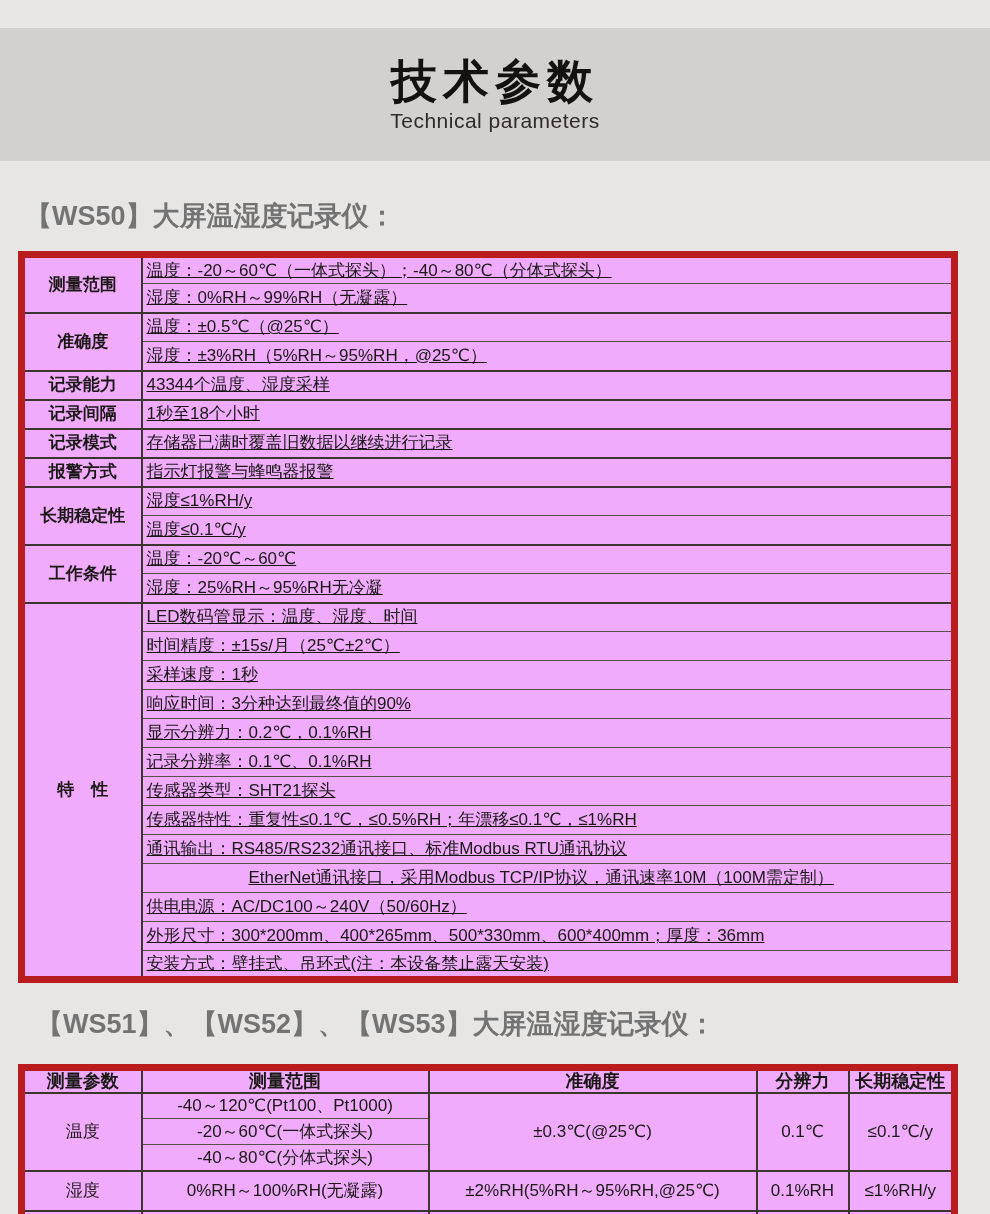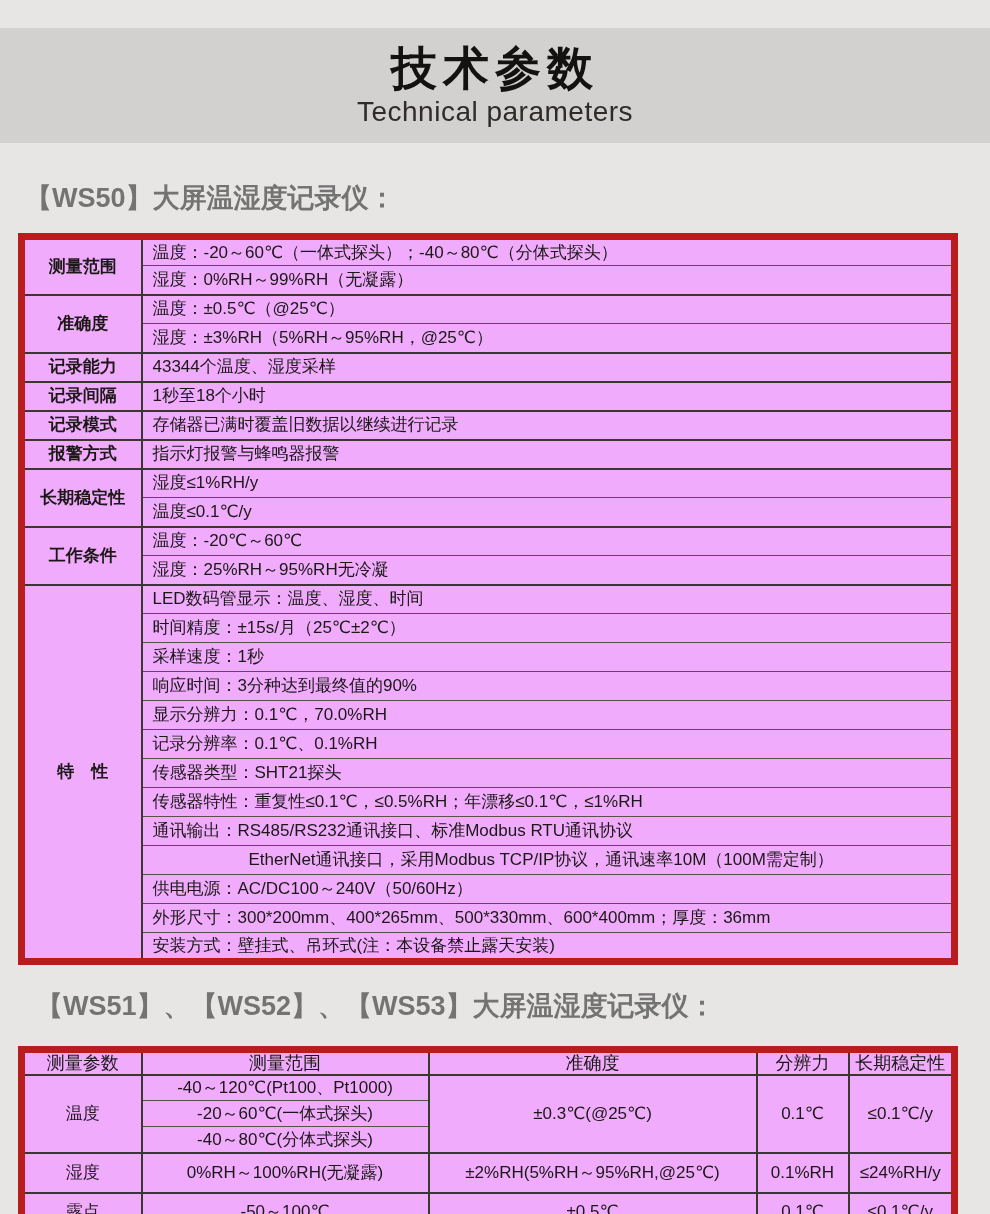--- a/index.html
+++ b/index.html
@@ -6,31 +6,31 @@
   html, body {
     width: 990px; height: 1214px;
     background: #e8e6e4;
     font-family: "Liberation Sans", "DejaVu Sans", sans-serif;
     color: #1b1816;
     overflow: hidden;
   }
   
   .band {
     margin-top: 28px;
-    height: 115px;
+    height: 133px;
     background: #d3d1d0;
     display: flex; flex-direction: column;
     align-items: center; justify-content: center;
   }
   .band .title {
     font-size: 46px; font-weight: bold; letter-spacing: 6px;
     color: #141210; line-height: 1.1;
   }
   .band .subtitle {
-    font-size: 28px; font-weight: normal; color: #2e2b29;
+    font-size: 21px; font-weight: normal; color: #2e2b29;
     letter-spacing: 0.5px; margin-top: 2px;
   }
   
   .sec-heading {
     font-size: 27px; font-weight: bold; color: #737373; line-height: 30px;
   }
   .sec-heading.first { margin: 40px 0 0 25px; }
   .sec-heading.second { margin: 26px 0 0 36px; }
   
   table {
@@ -49,34 +49,34 @@
   
   .spec { width: 933px; margin-top: 20px; }
   .spec td { height: 29px; }
   .spec td.lbl {
     width: 120px;
     text-align: center;
     font-weight: 600;
     border-right: 2px solid #3c3631;
     padding: 0 2px;
   }
-  .spec td.val { padding: 0 10px; text-align: left; }
+  .spec td.val { padding: 0 4px; text-align: left; text-decoration: underline; }
   .spec tr.g td { border-top: 2px solid #3c3631; }
   .spec tr.s td { border-top: 1px solid #58514b; }
   .spec td.val.indent { padding-left: 106px; }
   
   .params { width: 933px; margin-top: 25px; }
   .params th, .params td {
     text-align: center;
     border-left: 2px solid #3c3631;
     border-right: 2px solid #3c3631;
     padding: 0 4px;
   }
   .params th {
-    height: 23px; font-size: 18px; font-weight: normal;
+    height: 23px; font-size: 18px; font-weight: bold;
   }
   .params td { height: 26px; text-align: center; }
   .params col.c-param { width: 120px; }
   .params col.c-range { width: 287px; }
   .params col.c-acc   { width: 328px; }
   .params col.c-res   { width: 92px; }
   .params col.c-stab  { width: 106px; }
   .params tr.g td { border-top: 2px solid #3c3631; }
   .params tr.s2 td { border-top: 1px solid #58514b; }
   .params tr.r-humidity td, .params tr.r-dew td { height: 40px; }
@@ -148,21 +148,21 @@
   <tr class="s">
     <td class="val">时间精度：±15s/月（25℃±2℃）</td>
   </tr>
   <tr class="s">
     <td class="val">采样速度：1秒</td>
   </tr>
   <tr class="s">
     <td class="val">响应时间：3分种达到最终值的90%</td>
   </tr>
   <tr class="s">
-    <td class="val">显示分辨力：0.1℃，70.0%RH</td>
+    <td class="val">显示分辨力：0.2℃，0.1%RH</td>
   </tr>
   <tr class="s">
     <td class="val">记录分辨率：0.1℃、0.1%RH</td>
   </tr>
   <tr class="s">
     <td class="val">传感器类型：SHT21探头</td>
   </tr>
   <tr class="s">
     <td class="val">传感器特性：重复性≤0.1℃，≤0.5%RH；年漂移≤0.1℃，≤1%RH</td>
   </tr>
@@ -213,21 +213,21 @@
     <td>-20～60℃(一体式探头)</td>
   </tr>
   <tr class="s2">
     <td>-40～80℃(分体式探头)</td>
   </tr>
   <tr class="g r-humidity">
     <td>湿度</td>
     <td>0%RH～100%RH(无凝露)</td>
     <td>±2%RH(5%RH～95%RH,@25℃)</td>
     <td>0.1%RH</td>
-    <td>≤24%RH/y</td>
+    <td>≤1%RH/y</td>
   </tr>
   <tr class="g r-dew">
     <td>露点</td>
     <td>-50～100℃</td>
     <td>±0.5℃</td>
     <td>0.1℃</td>
     <td>≤0.1℃/y</td>
   </tr>
 </tbody>
   </table>

